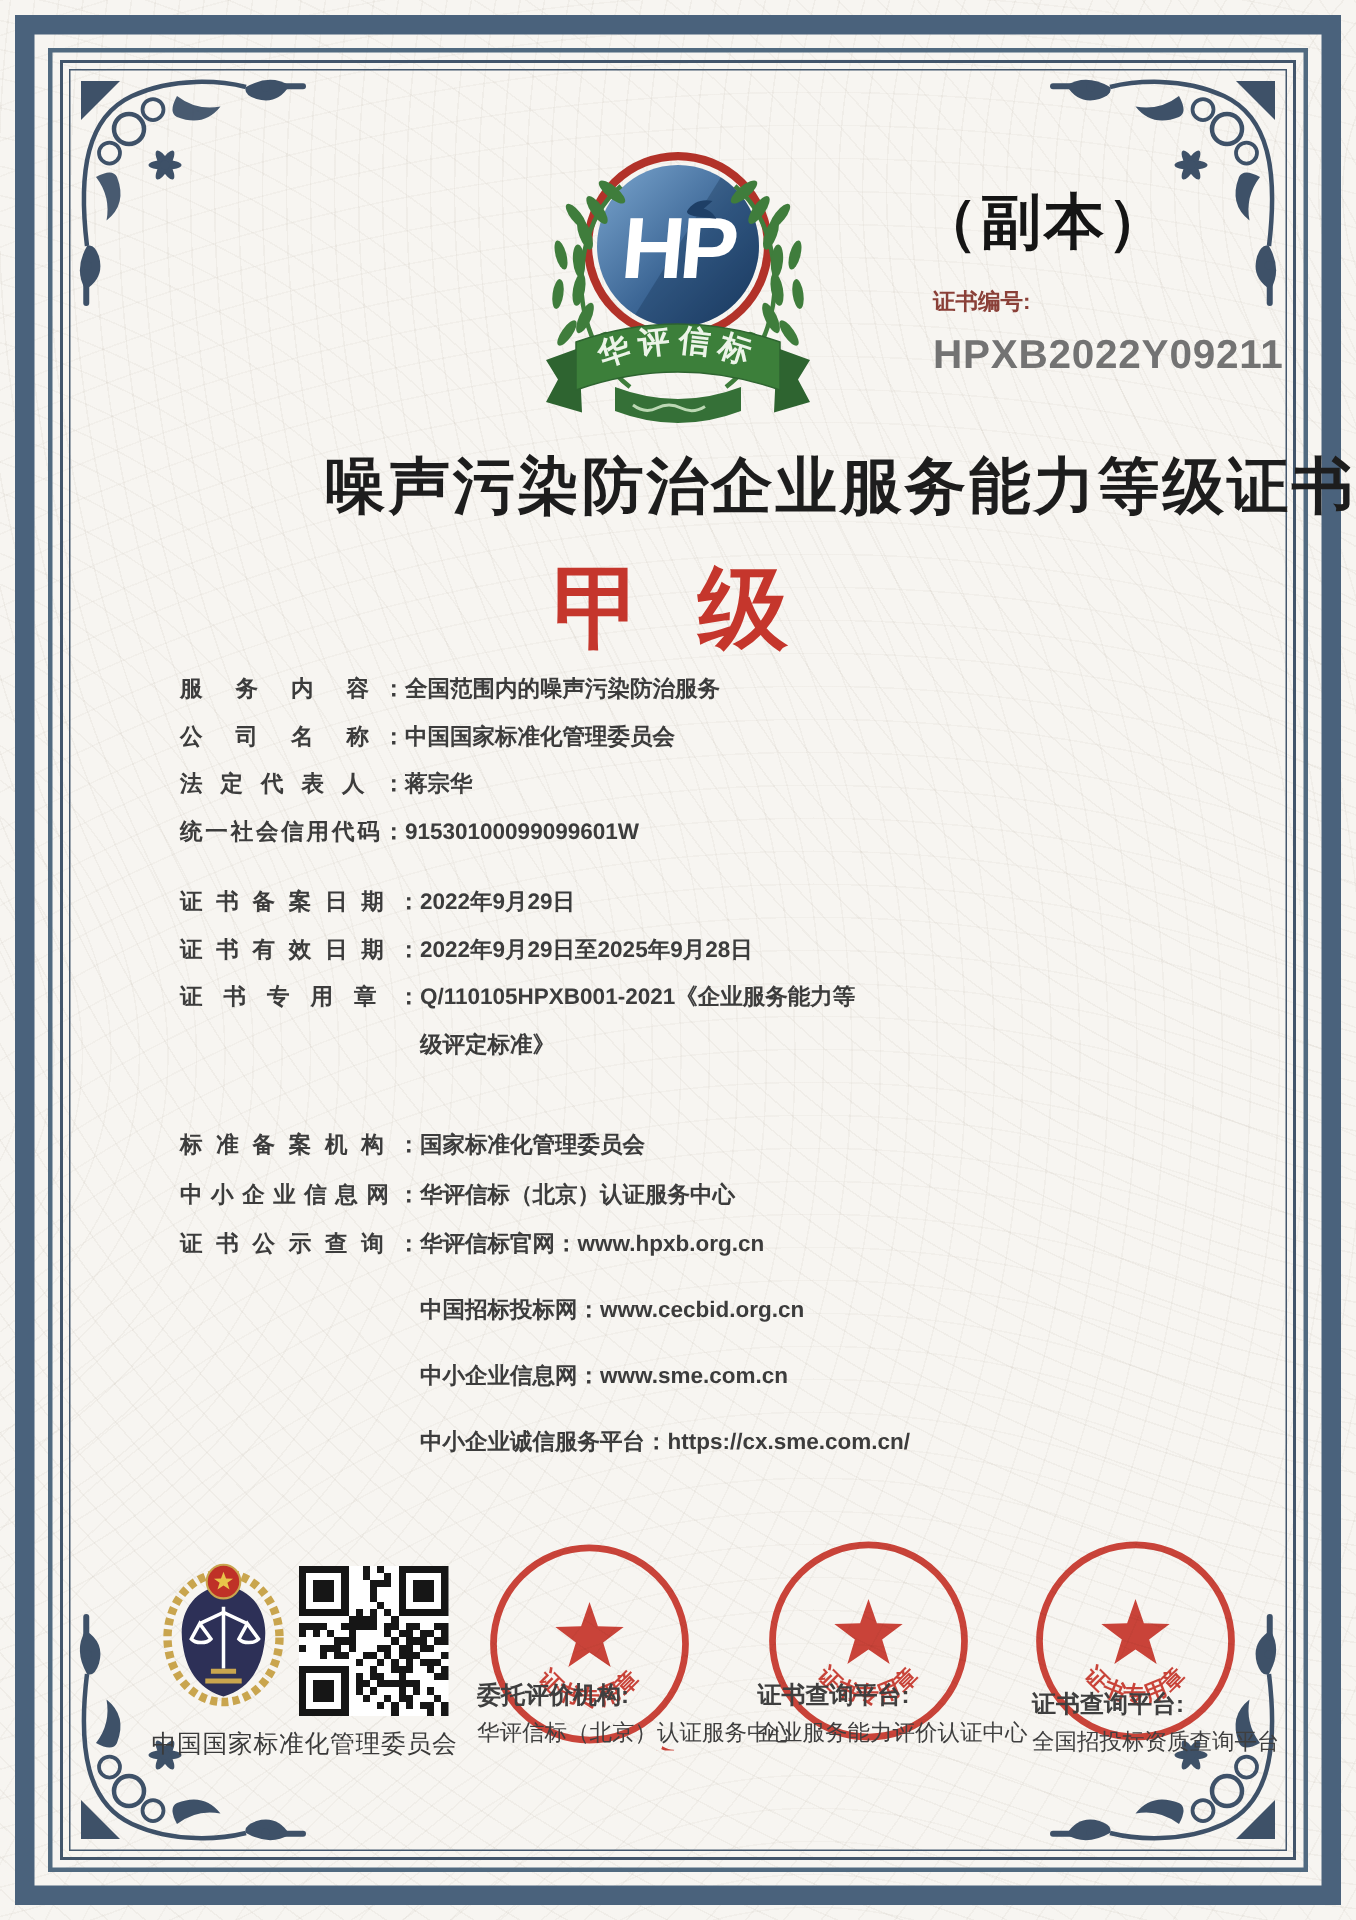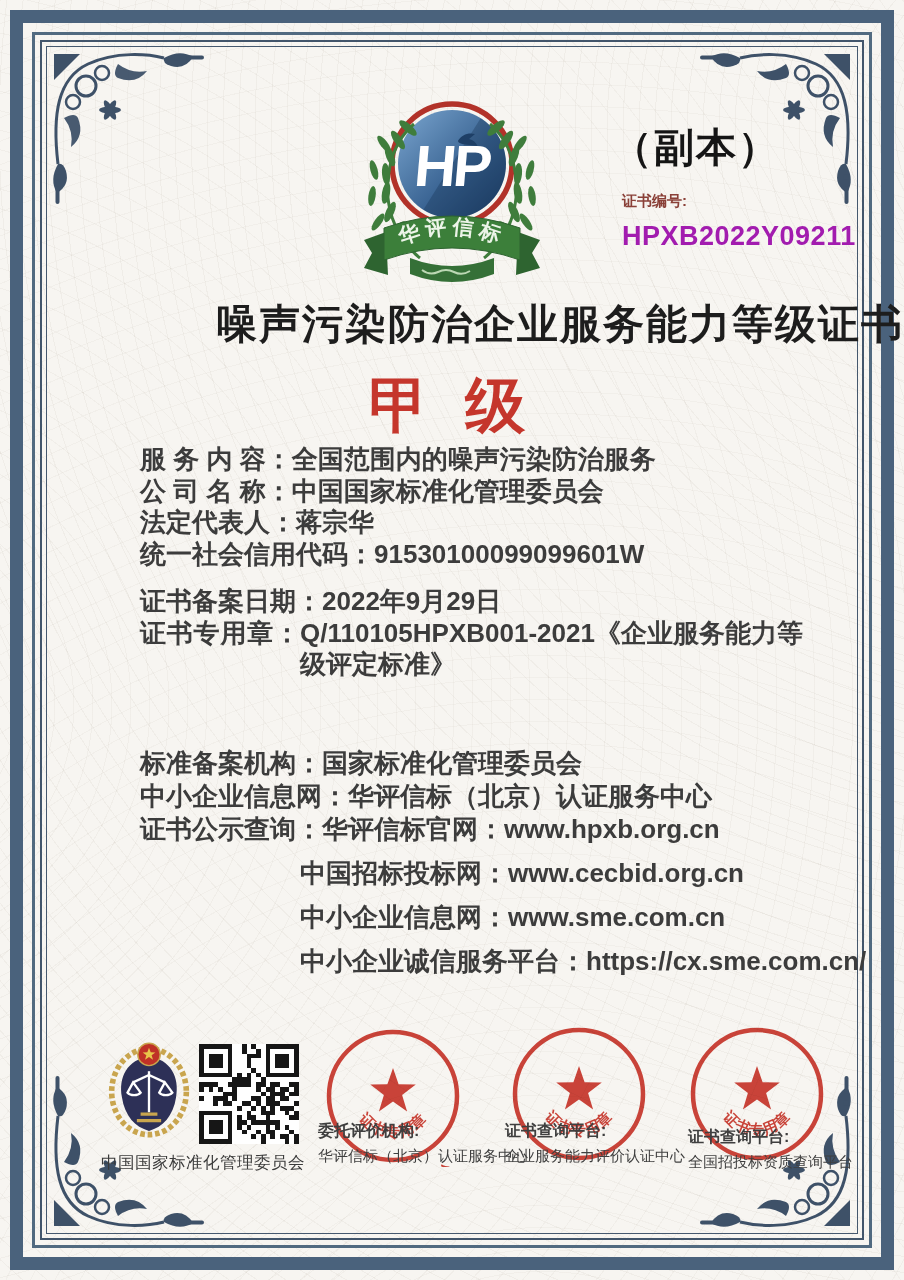--- a/index.html
+++ b/index.html
@@ -28,27 +28,27 @@
   .corner.tr{right:44px;top:44px;transform:scaleX(-1);}
   .corner.bl{left:44px;bottom:44px;transform:scaleY(-1);}
   .corner.br{right:44px;bottom:44px;transform:scale(-1,-1);}
 
   .abs{position:absolute;}
 
   
   .logo{left:352px;top:82px;width:200px;height:218px;}
   .copy-tag{left:612px;top:120px;font-size:40px;font-weight:700;color:#151515;letter-spacing:2px;}
   .certno-label{left:622px;top:192px;font-size:15px;font-weight:700;color:#8a4038;}
-  .certno{left:622px;top:221px;font-size:27px;font-weight:700;color:#a21caf;letter-spacing:.5px;}
+  .certno{left:622px;top:221px;font-size:27px;font-weight:700;color:#737373;letter-spacing:.5px;}
 
   .title{left:0;top:297px;width:100%;text-align:right;font-size:41px;font-weight:800;color:#1d1d1d;letter-spacing:2px;}
   .grade{left:0;top:366px;width:100%;text-align:center;font-size:60px;font-weight:800;color:#c5362c;letter-spacing:10px;}
 
   
-  .block{left:120px;font-size:26px;font-weight:600;color:#3c3c3c;margin-left:20px;}
+  .block{left:120px;font-size:15px;font-weight:600;color:#3c3c3c;}
   .block .row{line-height:31.5px;white-space:nowrap;}
   .lbl{display:inline-block;text-align:justify;text-align-last:justify;-moz-text-align-last:justify;}
   .block.company{top:444px;}
   .block.company .lbl{min-width:150px;}
   .block.cert{top:586px;}
   .block.cert .lbl{min-width:160px;}
   .block.org{top:747px;}
   .block.org .row{line-height:33px;}
   .block.org .lbl{min-width:160px;}
   .block.org .row.url{margin-top:11px;}
@@ -215,20 +215,21 @@
 
 <div class="abs block company">
   <div class="row"><span class="lbl">服 务 内 容：</span><span>全国范围内的噪声污染防治服务</span></div>
   <div class="row"><span class="lbl">公 司 名 称：</span><span>中国国家标准化管理委员会</span></div>
   <div class="row"><span class="lbl">法定代表人：</span><span>蒋宗华</span></div>
   <div class="row"><span class="lbl">统一社会信用代码：</span><span>91530100099099601W</span></div>
 </div>
 
 <div class="abs block cert">
   <div class="row"><span class="lbl">证书备案日期：</span><span>2022年9月29日</span></div>
+  <div class="row"><span class="lbl">证书有效日期：</span><span>2022年9月29日至2025年9月28日</span></div>
   <div class="row"><span class="lbl">证书专用章：</span><span>Q/110105HPXB001-2021《企业服务能力等</span></div>
   <div class="row"><span class="lbl"></span><span>级评定标准》</span></div>
 </div>
 
 <div class="abs block org">
   <div class="row"><span class="lbl">标准备案机构：</span><span>国家标准化管理委员会</span></div>
   <div class="row"><span class="lbl">中小企业信息网：</span><span>华评信标（北京）认证服务中心</span></div>
   <div class="row"><span class="lbl">证书公示查询：</span><span>华评信标官网：www.hpxb.org.cn</span></div>
   <div class="row url"><span class="lbl"></span><span>中国招标投标网：www.cecbid.org.cn</span></div>
   <div class="row url"><span class="lbl"></span><span>中小企业信息网：www.sme.com.cn</span></div>

